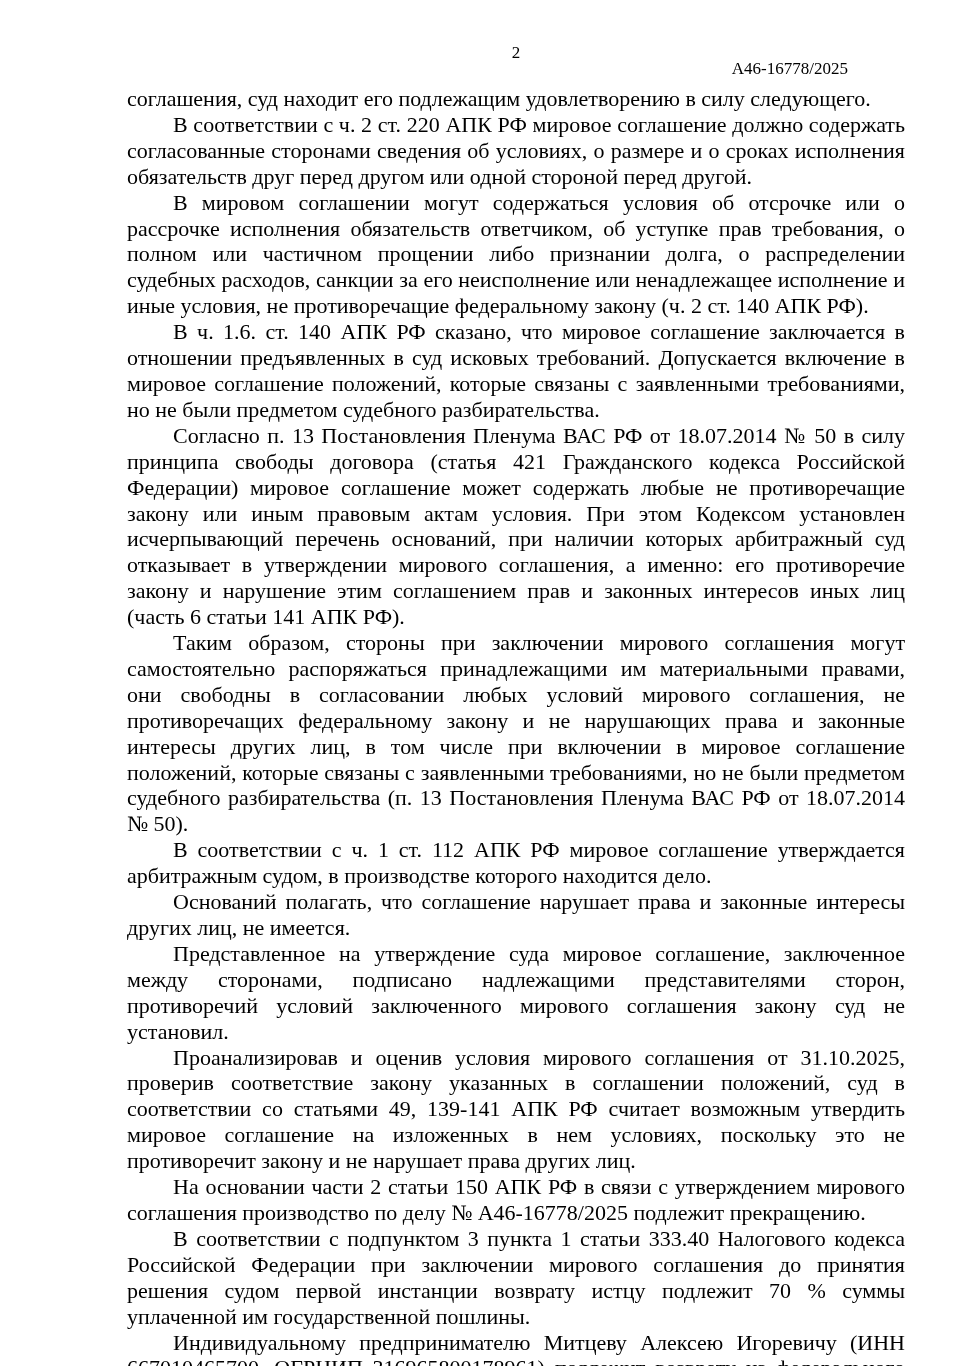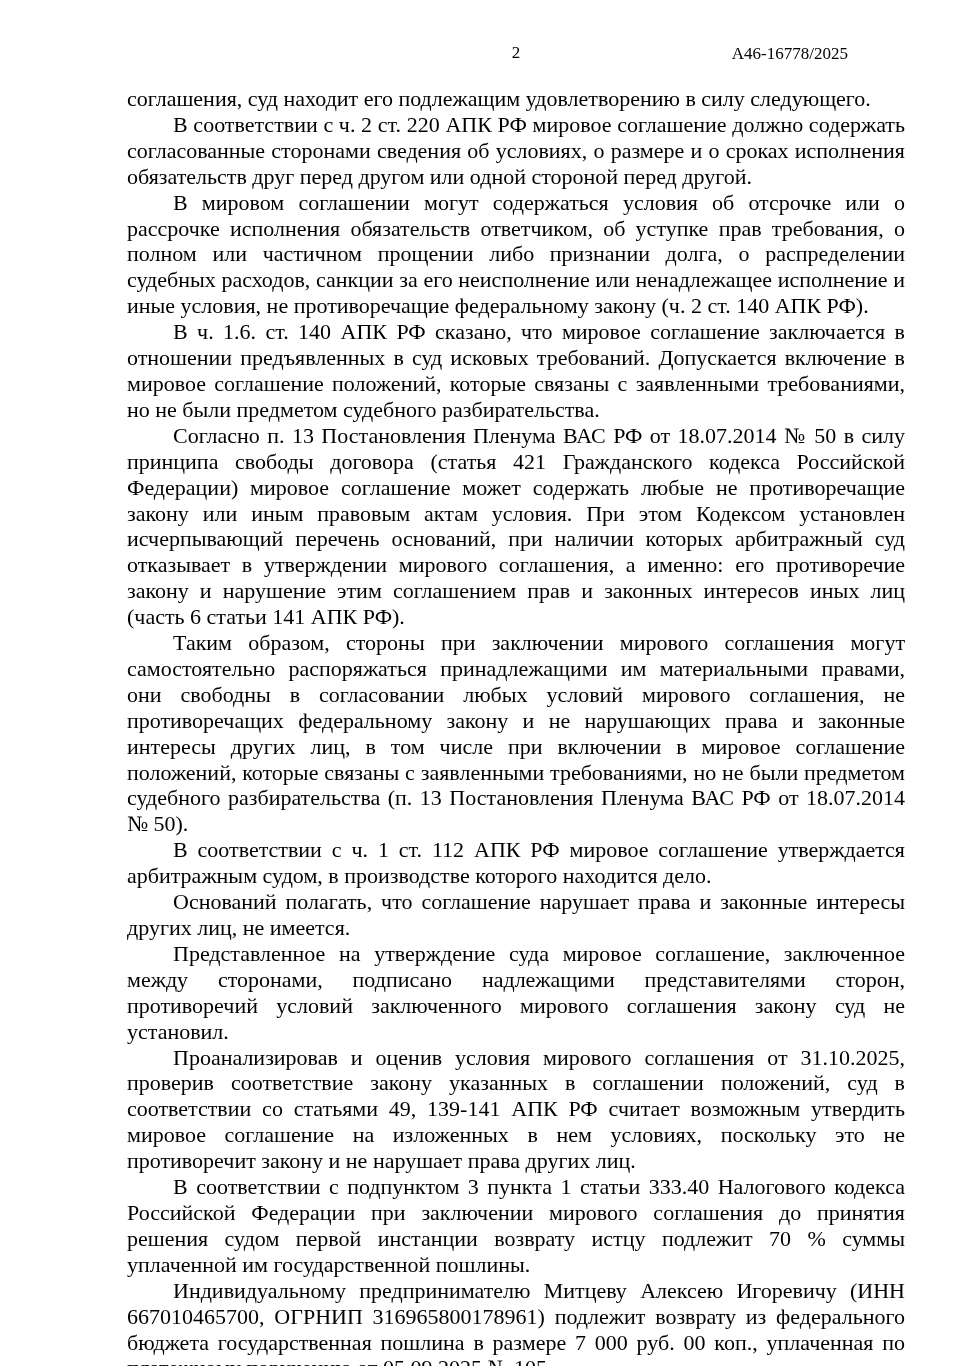--- a/index.html
+++ b/index.html
@@ -31,21 +31,21 @@
   }
   .page-number {
     position: absolute;
     left: 0;
     right: 0;
     text-align: center;
   }
   .case-number {
     position: absolute;
     right: 57px;
-    top: 1px;
+    top: 16px;
     white-space: nowrap;
     text-align: center;
   }
   .doc-body {
     position: absolute;
     top: 86px;
     left: 127px;
     width: 778px;
     font-size: 22px;
     line-height: 25.9px;
@@ -78,18 +78,19 @@
     <p class="no-indent">соглашения, суд находит его подлежащим удовлетворению в силу следующего.</p>
     <p>В соответствии с ч. 2 ст. 220 АПК РФ мировое соглашение должно содержать согласованные сторонами сведения об условиях, о размере и о сроках исполнения обязательств друг перед другом или одной стороной перед другой.</p>
     <p>В мировом соглашении могут содержаться условия об отсрочке или о рассрочке исполнения обязательств ответчиком, об уступке прав требования, о полном или частичном прощении либо признании долга, о распределении судебных расходов, санкции за его неисполнение или ненадлежащее исполнение и иные условия, не противоречащие федеральному закону (ч. 2 ст. 140 АПК РФ).</p>
     <p>В ч. 1.6. ст. 140 АПК РФ сказано, что мировое соглашение заключается в отношении предъявленных в суд исковых требований. Допускается включение в мировое соглашение положений, которые связаны с заявленными требованиями, но не были предметом судебного разбирательства.</p>
     <p>Согласно п. 13 Постановления Пленума ВАС РФ от 18.07.2014 № 50 в силу принципа свободы договора (статья 421 Гражданского кодекса Российской Федерации) мировое соглашение может содержать любые не противоречащие закону или иным правовым актам условия. При этом Кодексом установлен исчерпывающий перечень оснований, при наличии которых арбитражный суд отказывает в утверждении мирового соглашения, а именно: его противоречие закону и нарушение этим соглашением прав и законных интересов иных лиц (часть 6 статьи 141 АПК РФ).</p>
     <p>Таким образом, стороны при заключении мирового соглашения могут самостоятельно распоряжаться принадлежащими им материальными правами, они свободны в согласовании любых условий мирового соглашения, не противоречащих федеральному закону и не нарушающих права и законные интересы других лиц, в том числе при включении в мировое соглашение положений, которые связаны с заявленными требованиями, но не были предметом судебного разбирательства (п. 13 Постановления Пленума ВАС РФ от 18.07.2014 № 50).</p>
     <p>В соответствии с ч. 1 ст. 112 АПК РФ мировое соглашение утверждается арбитражным судом, в производстве которого находится дело.</p>
     <p>Оснований полагать, что соглашение нарушает права и законные интересы других лиц, не имеется.</p>
     <p>Представленное на утверждение суда мировое соглашение, заключенное между сторонами, подписано надлежащими представителями сторон, противоречий условий заключенного мирового соглашения закону суд не установил.</p>
     <p>Проанализировав и оценив условия мирового соглашения от 31.10.2025, проверив соответствие закону указанных в соглашении положений, суд в соответствии со статьями 49, 139-141 АПК РФ считает возможным утвердить мировое соглашение на изложенных в нем условиях, поскольку это не противоречит закону и не нарушает права других лиц.</p>
+    <p>На основании части 2 статьи 150 АПК РФ в связи с утверждением мирового соглашения производство по делу № А46-16778/2025 подлежит прекращению.</p>
     <p>В соответствии с подпунктом 3 пункта 1 статьи 333.40 Налогового кодекса Российской Федерации при заключении мирового соглашения до принятия решения судом первой инстанции возврату истцу подлежит 70 % суммы уплаченной им государственной пошлины.</p>
     <p>Индивидуальному предпринимателю Митцеву Алексею Игоревичу (ИНН 667010465700, ОГРНИП 316965800178961) подлежит возврату из федерального бюджета государственная пошлина в размере 7&nbsp;000 руб. 00 коп., уплаченная по платежному поручению от 05.09.2025 № 105.</p>
     <p class="justify-last">Руководствуясь статьями 41, 49, 104, 110, 140-141, 150-151, 245-185, 227-229</p>
   </div>
 
 </div>
 
 </body></html>

